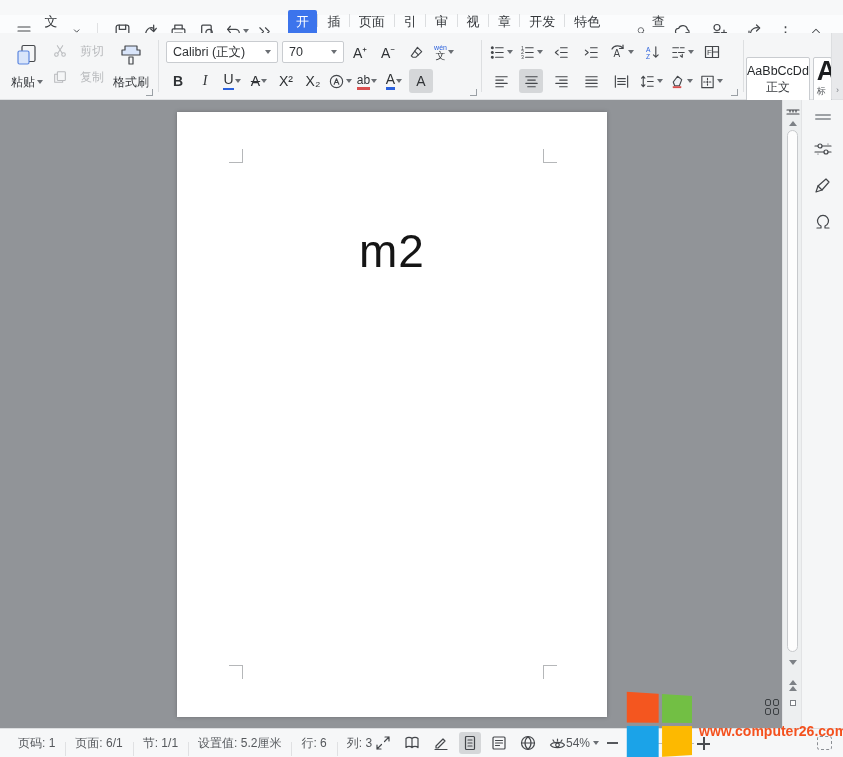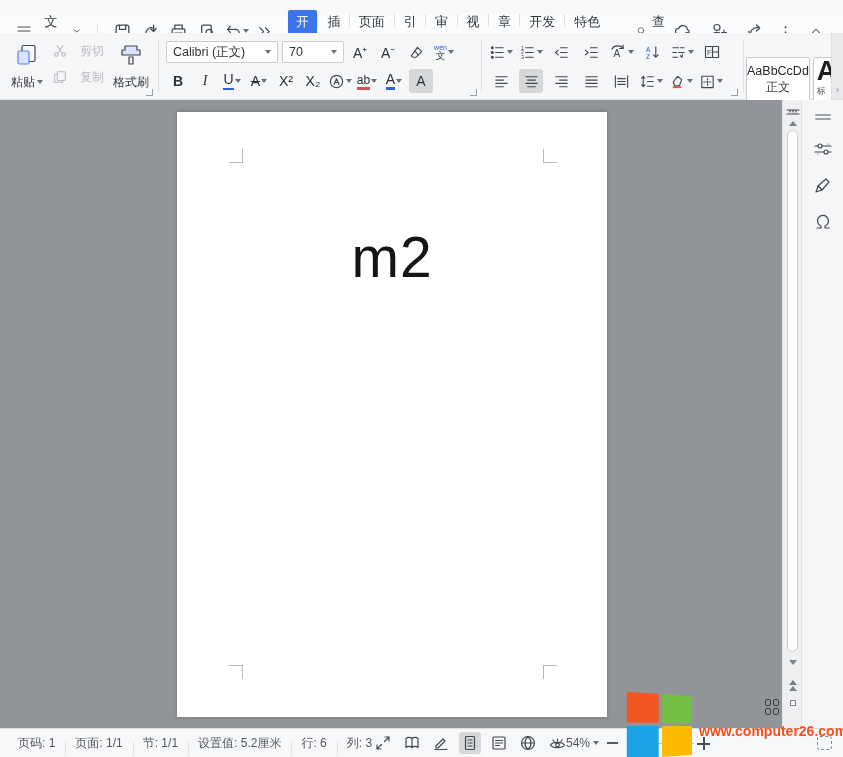--- a/index.html
+++ b/index.html
@@ -58,21 +58,21 @@
   .ribbon-more { position:absolute; right:0; top:0; width:12px; height:66px; background:#e8e9eb; border-left:1px solid #dcdee0; display:flex; align-items:flex-end; justify-content:center; padding-bottom:4px; font-size:9px; color:#7b7f84; }
 
   
   .docarea { position:absolute; left:0; top:100px; width:782px; height:628px; background:#919498; }
   .page { position:absolute; left:177px; top:12px; width:430px; height:605px; background:#ffffff; box-shadow:0 0 4px rgba(0,0,0,.25); }
   .mark { position:absolute; width:14px; height:14px; }
   .mark.tl { left:52px; top:37px; border-right:1px solid #b5b7b9; border-bottom:1px solid #b5b7b9; }
   .mark.tr { left:366px; top:37px; border-left:1px solid #b5b7b9; border-bottom:1px solid #b5b7b9; }
   .mark.bl { left:52px; top:553px; border-right:1px solid #b5b7b9; border-top:1px solid #b5b7b9; }
   .mark.br { left:366px; top:553px; border-left:1px solid #b5b7b9; border-top:1px solid #b5b7b9; }
-  .doc-text { position:absolute; left:0; top:112px; width:430px; text-align:center; font-size:57px; color:#151515; letter-spacing:1px; }
+  .doc-text { position:absolute; left:0; top:112px; width:430px; text-align:center; font-size:46px; color:#151515; letter-spacing:1px; }
 
   
   .vscroll { position:absolute; left:782px; top:100px; width:19px; height:628px; background:#edeff0; border-left:1px solid #e2e3e5; }
   .vs-item { position:absolute; left:0; width:19px; display:flex; justify-content:center; color:#7d8186; }
   .thumb { position:absolute; left:4px; top:30px; width:11px; height:522px; background:#fdfdfd; border:1px solid #c7c9cc; border-radius:6px; }
   .tri-up { width:0;height:0;border-left:4px solid transparent;border-right:4px solid transparent;border-bottom:5px solid #7d8186; }
   .tri-dn { width:0;height:0;border-left:4px solid transparent;border-right:4px solid transparent;border-top:5px solid #7d8186; }
   .dbl { display:flex; flex-direction:column; gap:1px; align-items:center; }
   .sq { width:6px; height:6px; border:1px solid #7d8186; background:#fff; }
 
@@ -525,21 +525,21 @@
     <span class="sb-ic" style="top:112px;">
       <svg class="ic" width="20" height="20" viewBox="0 0 20 20">
           <path d="M4 16h4v-2a5.5 5.5 0 1 1 4 0v2h4"></path>
         </svg>
     </span>
   </div>
 
   <div class="statusbar">
     <div class="sb-left">
         <span class="sb-item">页码: 1</span>
-        <span class="sb-item">页面: 1/1</span>
+        <span class="sb-item">页面: 6/1</span>
         <span class="sb-item">节: 1/1</span>
         <span class="sb-item">设置值: 5.2厘米</span>
         <span class="sb-item">行: 6</span>
         <span class="sb-item">列: 3</span>
       </div>
     <div class="sb-icons">
       <span class="sbtn">
         <svg class="ic" width="18" height="18" viewBox="0 0 18 18">
             <path d="M11 3h4v4M7 15H3v-4M15 3l-4.5 4.5M3 15l4.5-4.5"></path>
           </svg>

